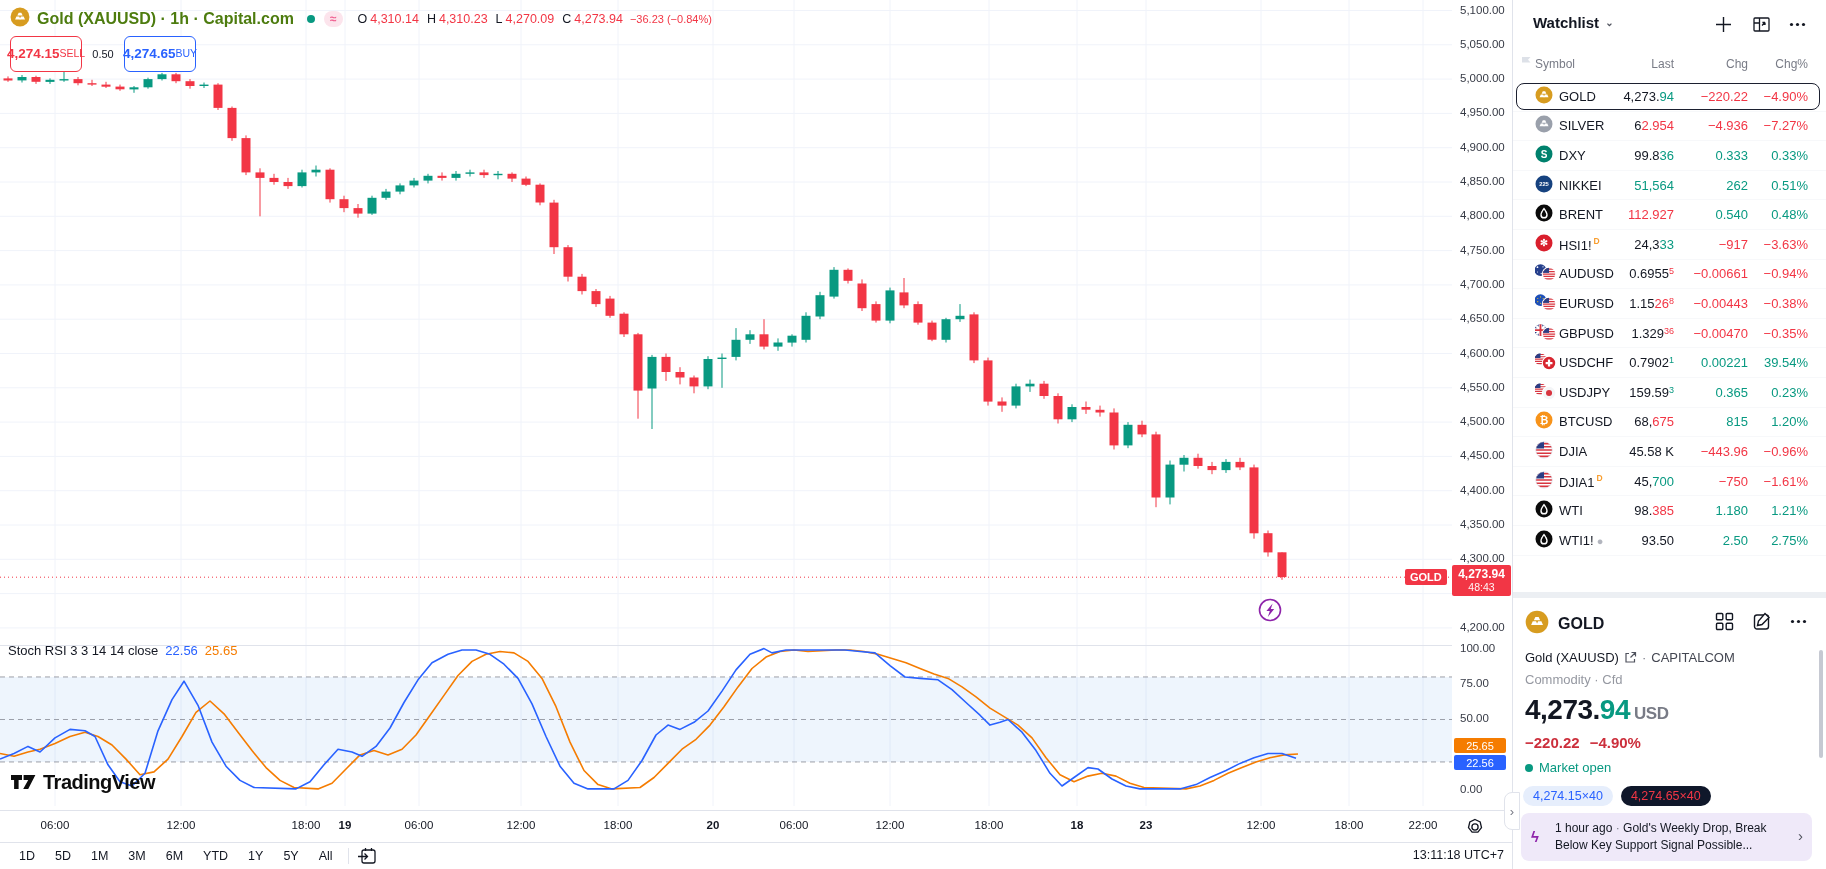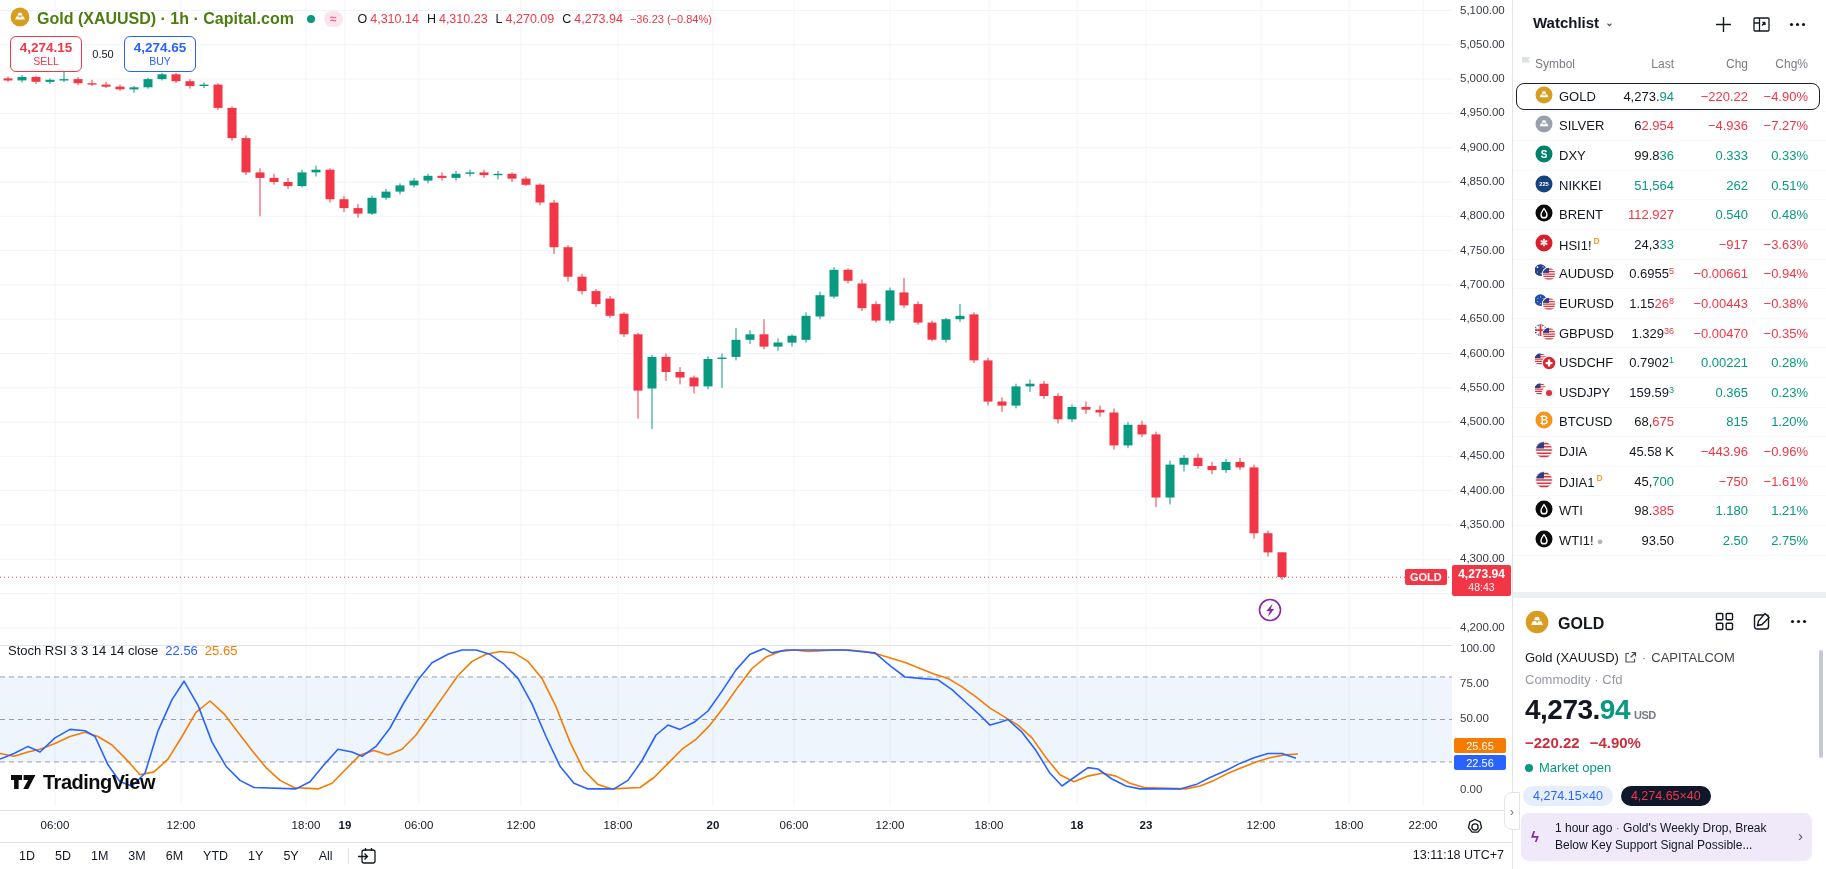--- a/index.html
+++ b/index.html
@@ -17,21 +17,21 @@
   .symbol-row{display:flex;align-items:center;gap:7px;height:22px;}
   .sym-title{font-size:16px;font-weight:600;color:#4d7c0f;white-space:nowrap;}
   .feed-dot{width:8px;height:8px;border-radius:50%;background:#089981;margin-left:6px;}
   .feed-wave{margin-left:2px;background:#fce4ec;color:#f06292;font-size:12px;font-weight:700;
              border-radius:9px;padding:0 6px;height:16px;line-height:16px;}
   .ohlc{display:flex;align-items:center;gap:8px;font-size:12.5px;margin-left:8px;white-space:nowrap;}
   .ohlc .k{color:#131722;}
   .ohlc .v{color:#f23645;margin-left:-5px;}
   .ohlc-chg{color:#f23645;font-size:11px;}
   .trade-row{position:absolute;left:0px;top:28px;display:flex;align-items:center;}
-  .trade-box{width:72px;height:36px;border-radius:6px;background:#fff;display:flex;flex-direction:column;
+  .trade-box{width:72px;height:36px;border-radius:6px;background:#fff;display:flex;flex-direction:row;
              align-items:center;justify-content:center;line-height:1.1;cursor:pointer;}
   .trade-box.sell{border:1.5px solid #f23645;color:#f23645;}
   .trade-box.buy{border:1.5px solid #2962ff;color:#2962ff;}
   .trade-price{font-size:13.5px;font-weight:700;}
   .trade-label{font-size:10.5px;}
   .spread{width:42px;text-align:center;font-size:11px;color:#131722;}
   .stoch-title{position:absolute;left:8px;top:643px;z-index:4;font-size:13px;display:flex;gap:7px;white-space:nowrap;}
   .stoch-k{color:#2962ff;} .stoch-d{color:#f57c00;}
   .tv-logo{position:absolute;left:10px;top:770px;z-index:4;display:flex;align-items:center;gap:6px;cursor:pointer;}
   .tv-logo-text{font-size:20px;font-weight:700;color:#0d0d0d;letter-spacing:-0.5px;}
@@ -75,21 +75,21 @@
                border-radius:8px;pointer-events:none;}
   .wl-divider{position:absolute;left:0;top:592px;width:100%;height:6px;background:#eceff3;}
   .detail{position:absolute;left:0;top:598px;width:100%;height:271px;}
   .dt-title-row{position:absolute;left:12px;top:12px;display:flex;align-items:center;gap:9px;}
   .dt-title{font-size:16px;font-weight:700;}
   .dt-icon{position:absolute;top:10px;width:26px;height:26px;display:flex;align-items:center;
            justify-content:center;cursor:pointer;color:#131722;}
   .dt-sub1{position:absolute;left:12px;top:52px;font-size:13px;display:flex;align-items:center;gap:5px;white-space:nowrap;}
   .dt-sub2{position:absolute;left:12px;top:74px;font-size:13px;color:#9598a1;}
   .dt-price{position:absolute;left:12px;top:96px;font-size:28px;font-weight:700;letter-spacing:-0.5px;}
-  .dt-cur{font-size:11px;font-weight:700;color:#787b86;margin-left:4px;}
+  .dt-cur{font-size:17px;font-weight:700;color:#787b86;margin-left:4px;}
   .dt-chg{position:absolute;left:12px;top:136px;font-size:15px;font-weight:600;color:#cc2f3c;display:flex;gap:10px;}
   .dt-market{position:absolute;left:12px;top:162px;font-size:13px;color:#089981;display:flex;
              align-items:center;gap:6px;}
   .mk-dot{width:8px;height:8px;border-radius:50%;background:#089981;}
   .dt-pills{position:absolute;left:10px;top:188px;display:flex;gap:8px;}
   .pill{font-size:12.5px;padding:3px 10px;border-radius:12px;cursor:pointer;white-space:nowrap;}
   .pill.bid{color:#2962ff;background:#e6eefc;}
   .pill.ask{color:#f23645;background:#0f172a;}
   .news-card{position:absolute;left:8px;right:14px;top:215px;height:48px;background:#efe9f9;
              border-radius:8px;cursor:pointer;}
@@ -731,21 +731,21 @@
                 </clipPath>
                 <g clip-path="url(#f8)">
                   <rect width="18" height="18" fill="#d8252f"></rect>
                   <path d="M9 4.5v9M4.5 9h9" stroke="#fff" stroke-width="3"></path>
                 </g>
               </g>
             </svg></span>
           <span class="name">USDCHF</span>
           <span class="num"><span class="c-d">0.7902</span><span class="c-g sup">1</span></span>
           <span class="num c-g">0.00221</span>
-          <span class="num c-g">0.28%</span>
+          <span class="num c-g">39.54%</span>
         </div>
         <div class="wl-row">
           <span></span>
           <span><svg width="22" height="18" viewBox="0 0 22 18">
               <g transform="translate(-1,0.6) scale(0.72)">
                 <clipPath id="f9">
                   <circle cx="9" cy="9" r="8.2"></circle>
                 </clipPath>
                 <g clip-path="url(#f9)">
                   <rect width="18" height="18" fill="#fff"></rect>

